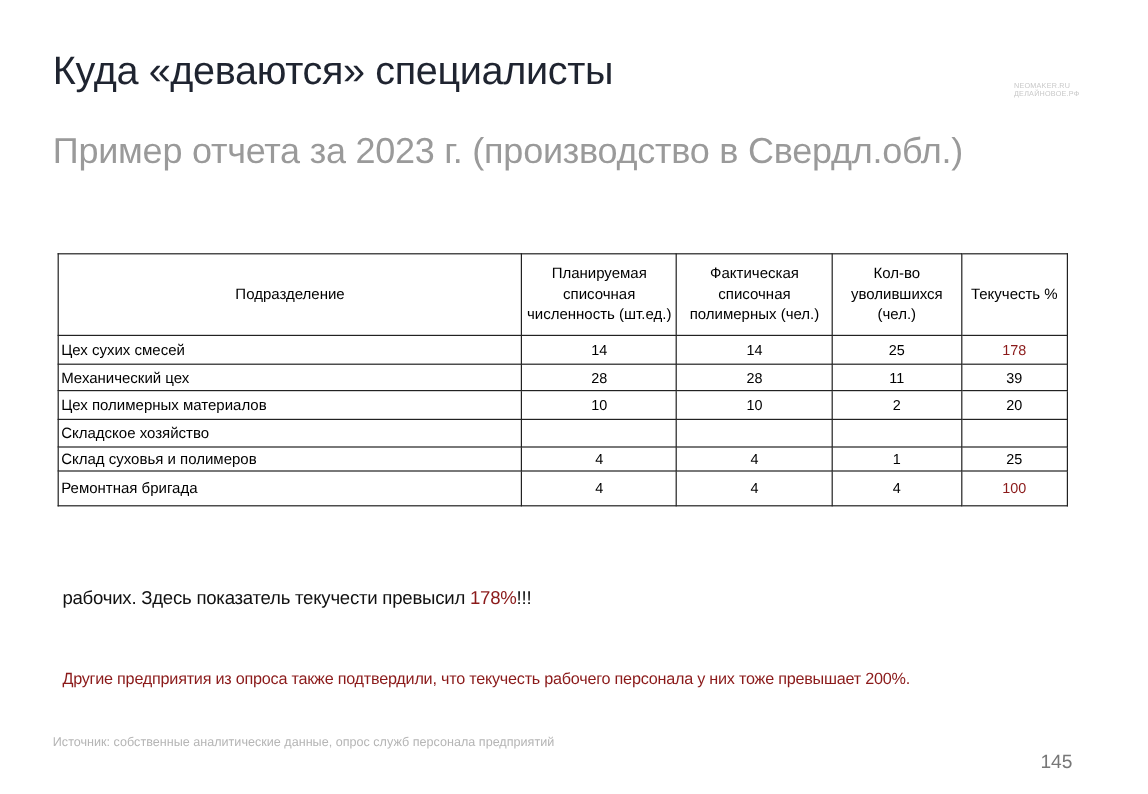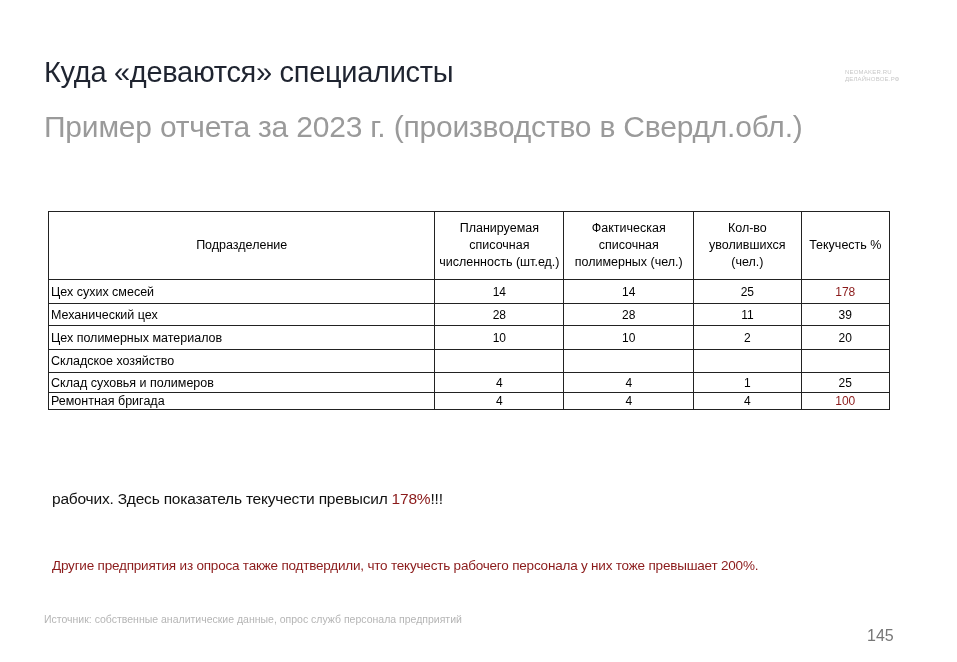--- a/index.html
+++ b/index.html
@@ -1,17 +1,17 @@
 <!DOCTYPE html>
 <html><head>
 <meta charset="utf-8">
 <style>
   html, body { margin: 0; padding: 0; background: #ffffff; }
   body { width: 957px; height: 662px; position: relative; overflow: hidden; font-family: "Liberation Sans", sans-serif; }
-  .title { position: absolute; left: 44px; top: 56px; font-size: 29px; color: #1f2430; letter-spacing: -0.3px; white-space: nowrap; }
+  .title { position: absolute; left: 44px; top: 40px; font-size: 33px; color: #1f2430; letter-spacing: -0.3px; white-space: nowrap; }
   .subtitle { position: absolute; left: 44px; top: 110px; font-size: 30px; color: #9a9a9a; letter-spacing: -0.2px; white-space: nowrap; }
   .logo { position: absolute; left: 845px; top: 69px; font-size: 6px; line-height: 7px; color: #c8c8c8; letter-spacing: 0.2px; }
   table.report { position: absolute; left: 48px; top: 211px; width: 842px; border-collapse: collapse; font-size: 12.5px; color: #000; }
   table.report td, table.report th { border: 1.5px solid #222; padding: 0 2px; font-weight: normal; }
   table.report th { text-align: center; line-height: 17px; }
   .col-name { width: 388px; }
   .col-plan { width: 125px; }
   .col-fact { width: 126px; }
   .col-quit { width: 103px; }
   .col-rate { width: 84px; }
@@ -72,21 +72,21 @@
     <td class="num"></td>
     <td class="num"></td>
   </tr>
   <tr style="height:20px;margin-left:20px;">
     <td class="name">Склад суховья и полимеров</td>
     <td class="num">4</td>
     <td class="num">4</td>
     <td class="num">1</td>
     <td class="num">25</td>
   </tr>
-  <tr style="height:17px;">
+  <tr style="height:29px;">
     <td class="name">Ремонтная бригада</td>
     <td class="num">4</td>
     <td class="num">4</td>
     <td class="num">4</td>
     <td class="num red">100</td>
   </tr>
 </tbody>
   </table>
 
 <div class="body-text">

